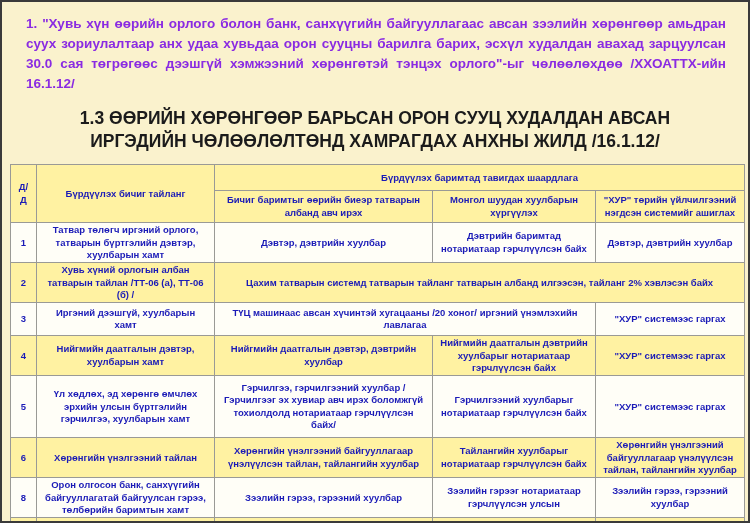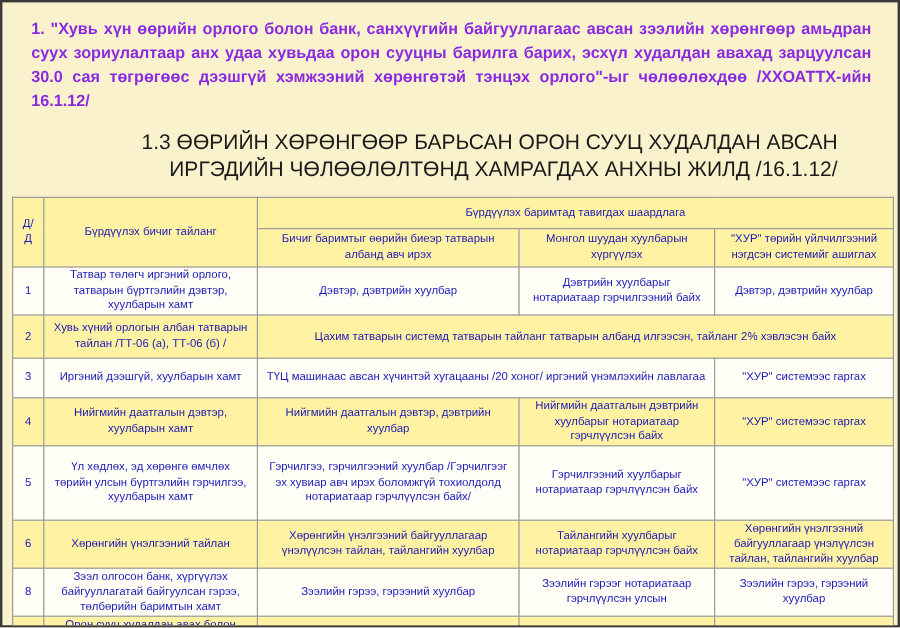--- a/index.html
+++ b/index.html
@@ -17,35 +17,35 @@
     color: #8A2BE2;
     font-size: 13.5px;
     font-weight: bold;
     line-height: 20px;
     text-align: justify;
   }
   .title {
     margin: 13px 50px 0 50px;
     color: #1b1b1b;
     font-size: 17.5px;
-    font-weight: normal;
+    font-weight: bold;
     line-height: 1.32;
-    text-align: right;
+    text-align: center;
   }
   table.req {
     margin: 11px 7px 0 8px;
     width: 734px;
     border-collapse: collapse;
     table-layout: fixed;
   }
   table.req th, table.req td {
     border: 1px solid #9a9a96;
     color: #1b1bb7;
     font-size: 9.5px;
-    font-weight: normal;
+    font-weight: bold;
     line-height: 1.3;
     text-align: center;
     vertical-align: middle;
     padding: 1px 7px;
     overflow: hidden;
   }
   .y { background: #FFF2A2; }
   .w { background: #FFFEF7; }
   tr.hdr-top  { height: 26px; }
   tr.hdr-sub  { height: 32px; margin-left: 16px; }
@@ -85,21 +85,21 @@
         <th class="y">Бичиг баримтыг өөрийн биеэр татварын албанд авч ирэх</th>
         <th class="y">Монгол шуудан  хуулбарын  хүргүүлэх</th>
         <th class="y">"ХУР" төрийн үйлчилгээний нэгдсэн системийг ашиглах</th>
       </tr>
     </thead>
     <tbody>
       <tr class="r1">
         <td class="w">1</td>
         <td class="w">Татвар төлөгч иргэний орлого, татварын бүртгэлийн дэвтэр, хуулбарын хамт</td>
         <td class="w">Дэвтэр, дэвтрийн хуулбар</td>
-        <td class="w">Дэвтрийн хуулбарыг нотариатаар гэрчилгээний байх</td>
+        <td class="w">Дэвтрийн баримтад нотариатаар гэрчлүүлсэн байх</td>
         <td class="w">Дэвтэр, дэвтрийн хуулбар</td>
       </tr>
       <tr class="r2">
         <td class="y">2</td>
         <td class="y">Хувь хүний орлогын албан татварын тайлан  /ТТ-06 (а),   ТТ-06 (б) /</td>
         <td class="y" colspan="3">Цахим татварын системд татварын тайланг татварын албанд илгээсэн, тайланг 2% хэвлэсэн  байх</td>
       </tr>
       <tr class="r3">
         <td class="w">3</td>
         <td class="w">Иргэний дээшгүй, хуулбарын хамт</td>
@@ -108,35 +108,35 @@
       </tr>
       <tr class="r4">
         <td class="y">4</td>
         <td class="y">Нийгмийн даатгалын дэвтэр,  хуулбарын хамт</td>
         <td class="y">Нийгмийн даатгалын дэвтэр,  дэвтрийн хуулбар</td>
         <td class="y">Нийгмийн даатгалын дэвтрийн хуулбарыг нотариатаар гэрчлүүлсэн байх</td>
         <td class="y">"ХУР" системээс гаргах</td>
       </tr>
       <tr class="r5">
         <td class="w">5</td>
-        <td class="w">Үл хөдлөх, эд хөрөнгө өмчлөх төрийн улсын бүртгэлийн гэрчилгээ, хуулбарын хамт</td>
+        <td class="w">Үл хөдлөх, эд хөрөнгө өмчлөх эрхийн улсын бүртгэлийн гэрчилгээ, хуулбарын хамт</td>
         <td class="w">Гэрчилгээ, гэрчилгээний  хуулбар /Гэрчилгээг эх хувиар авч ирэх боломжгүй тохиолдолд нотариатаар гэрчлүүлсэн байх/</td>
         <td class="w">Гэрчилгээний хуулбарыг нотариатаар гэрчлүүлсэн байх</td>
         <td class="w">"ХУР" системээс гаргах</td>
       </tr>
       <tr class="r6">
         <td class="y">6</td>
         <td class="y">Хөрөнгийн үнэлгээний тайлан</td>
         <td class="y">Хөрөнгийн үнэлгээний байгууллагаар үнэлүүлсэн тайлан, тайлангийн хуулбар</td>
         <td class="y">Тайлангийн хуулбарыг нотариатаар гэрчлүүлсэн байх</td>
         <td class="y">Хөрөнгийн үнэлгээний байгууллагаар үнэлүүлсэн тайлан, тайлангийн хуулбар</td>
       </tr>
       <tr class="r8">
         <td class="w">8</td>
-        <td class="w">Зээл олгосон банк, хүргүүлэх байгууллагатай байгуулсан гэрээ, төлбөрийн баримтын хамт</td>
+        <td class="w">Орон олгосон банк, санхүүгийн байгууллагатай байгуулсан гэрээ, төлбөрийн баримтын хамт</td>
         <td class="w">Зээлийн гэрээ, гэрээний  хуулбар</td>
         <td class="w">Зээлийн гэрээг нотариатаар гэрчлүүлсэн улсын</td>
         <td class="w">Зээлийн гэрээ, гэрээний  хуулбар</td>
       </tr>
       <tr class="r9">
         <td class="y">9</td>
         <td class="y">Орон сууц худалдан авах болон хувьдаа орон сууцны барилга барихад зарцуулсан орлогын эх үүсвэрийг нотлох баримт</td>
         <td class="y">Холбогдох баримт, хуулбар</td>
         <td class="y">Холбогдох баримтыг нотариатаар гэрчлүүлсэн байх</td>
         <td class="y">Холбогдох баримт, хуулбар</td>

